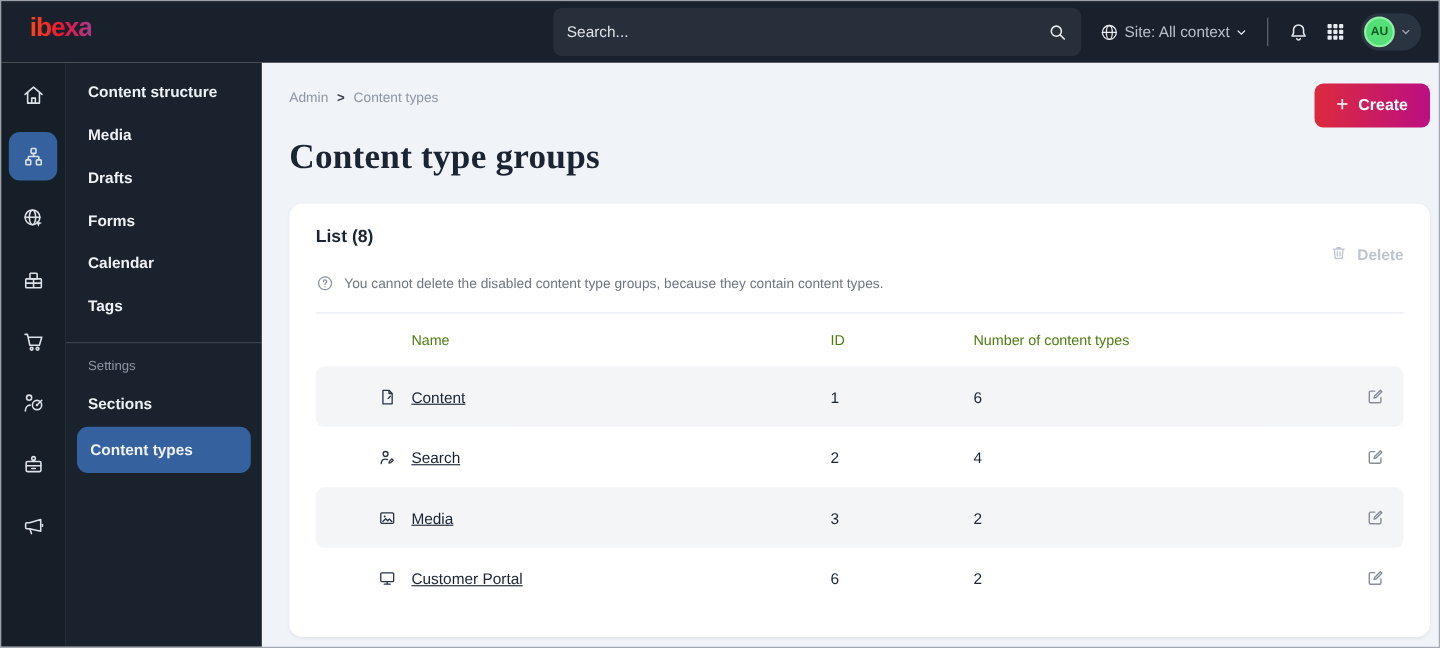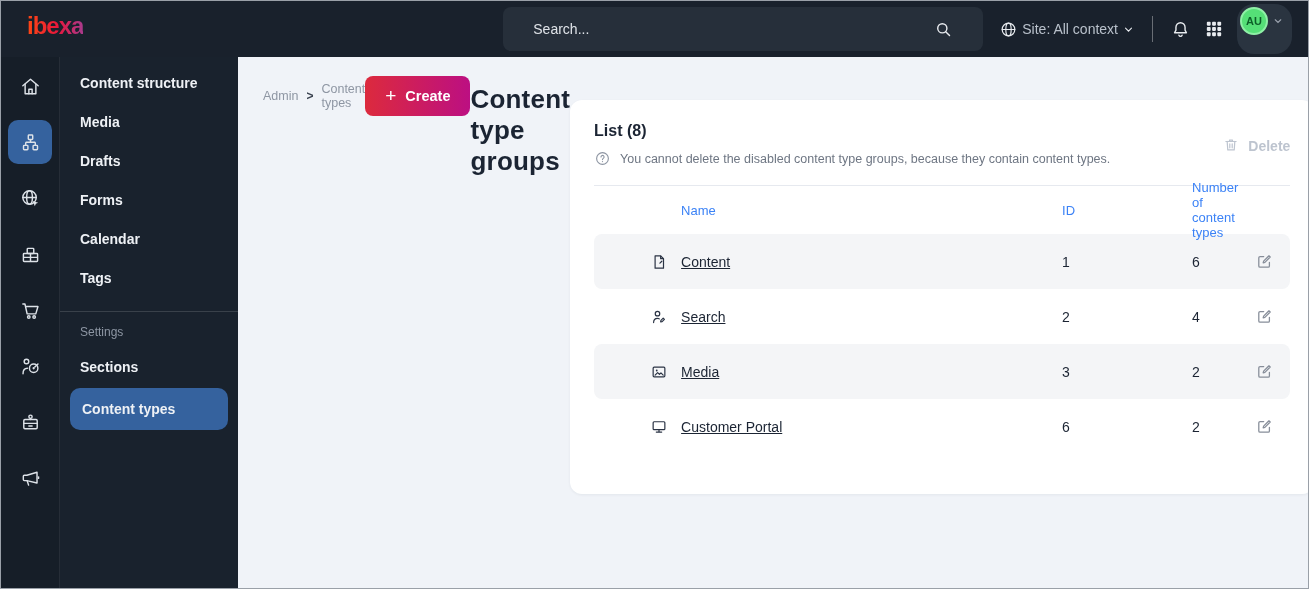--- a/index.html
+++ b/index.html
@@ -17,32 +17,32 @@
     display:flex;align-items:center;padding:0 16px 0 26px;
   }
   .logo{
     font-size:24px;font-weight:800;letter-spacing:-1px;line-height:1;
     background:linear-gradient(90deg,#ff4713 0%,#e8173c 55%,#aa3a8d 100%);
     -webkit-background-clip:text;background-clip:text;color:transparent;
     padding-bottom:6px;
   }
   .searchbox{
     margin-left:auto;width:480px;height:44px;background:#262f3a;border-radius:8px;
-    display:flex;align-items:center;padding:0 30px;margin-right:16px;
+    display:flex;align-items:center;padding:0 12px;margin-right:16px;
   }
   .searchbox input{
     flex:1;background:transparent;border:none;outline:none;color:#eef1f4;font-size:14px;
     font-family:"Liberation Sans", sans-serif;
   }
   .searchbox input::placeholder{color:#dfe3e8;opacity:1;}
   .top-right{display:flex;align-items:center;gap:13px;color:#c9cfd7;}
   .site-group{display:flex;align-items:center;gap:4px;font-size:14px;color:#b9c1cb;cursor:default;}
   .v-divider{width:1px;height:26px;background:rgba(255,255,255,.35);margin:0 4px;}
   .icon-btn{display:grid;place-items:center;color:#e8ebef;}
-  .avatar-pill{display:flex;align-items:center;gap:4px;background:#2a3440;border-radius:17px;padding:3px 8px 19px 3px;}
+  .avatar-pill{display:flex;align-items:center;gap:4px;background:#2a3440;border-radius:17px;padding:3px 8px 3px 3px;}
   .avatar{
     width:28px;height:28px;border-radius:50%;background:var(--avatar-green,#55df77);
     border:2px solid #8ff0a6;color:#0c5f28;font-size:11px;font-weight:700;
     display:grid;place-items:center;
   }
 
   
   .body-row{flex:1;display:flex;min-height:0;}
 
   .rail{
@@ -62,48 +62,48 @@
     color:#eef1f5;font-size:14px;font-weight:600;cursor:default;
   }
   .menu-item.active{
     background:var(--accent-blue,#35629e);border-radius:10px;margin:2px 10px;
     padding:0 12px;height:42px;
   }
   .menu-divider{border:none;border-top:1px solid rgba(255,255,255,.14);margin:14px 0 0;}
   .menu-section{font-size:12px;color:#8d96a3;padding:13px 20px 8px;}
 
   
-  .content{flex:1;padding:19px 8px 0 25px;display:flex;flex-direction:row;min-width:0;}
+  .content{flex:1;padding:19px 8px 0 25px;display:flex;flex-direction:column;min-width:0;}
   .content-topline{display:flex;justify-content:space-between;align-items:flex-start;}
   .breadcrumb{font-size:12.5px;color:#8e96a3;padding-top:6px;display:flex;gap:8px;align-items:center;}
   .crumb-sep{color:#39414f;font-weight:700;font-size:12px;}
   .create-btn{
     height:40px;padding:0 20px;border:none;border-radius:8px;cursor:pointer;
     background:linear-gradient(90deg,var(--create-grad-start,#dc2a3d),var(--create-grad-end,#bc0f82));
     color:#fff;font-size:14.5px;font-weight:600;display:flex;align-items:center;gap:9px;
     font-family:"Liberation Sans", sans-serif;
   }
   .plus-glyph{font-size:19px;font-weight:400;line-height:1;margin-top:-2px;}
-  .page-title{font-size:26px;font-weight:800;color:#1b2433;margin-top:8px;letter-spacing:.2px;}
+  .page-title{font-size:32px;font-weight:800;color:#1b2433;margin-top:8px;letter-spacing:.2px;font-family:Liberation Serif, serif;}
 
   .card{
     margin-top:24px;background:#fff;border-radius:12px;padding:22px 24px 20px;
     box-shadow:0 1px 3px rgba(25,35,55,.06);height:394px;
   }
   .card-head{display:flex;justify-content:space-between;align-items:flex-start;}
   .list-title{font-size:16px;font-weight:700;color:#1b2433;}
-  .info-line{display:flex;align-items:center;gap:9px;margin-top:10px;font-size:12.5px;color:#6e7683;}
+  .info-line{display:flex;align-items:center;gap:9px;margin-top:24px;font-size:12.5px;color:#6e7683;}
   .delete-btn{
     display:flex;align-items:flex-end;gap:8px;border:none;background:none;
     color:#bdc4cf;font-size:14px;font-weight:600;margin-top:14px;cursor:not-allowed;
     font-family:"Liberation Sans", sans-serif;
   }
   .card-divider{border:none;border-top:1px solid #e6e9ef;margin-top:18px;}
 
-  .thead{display:flex;align-items:center;height:48px;color:#3b82f6;font-size:13px;padding:0 16px;}
+  .thead{display:flex;align-items:center;height:48px;color:#4d7c0f;font-size:13px;padding:0 16px;}
   .trow{display:flex;align-items:center;height:55px;padding:0 16px;border-radius:8px;}
   .trow.alt{background:var(--row-alt-bg,#f4f5f7);}
   .c-check{width:40px;flex:0 0 40px;}
   .checkbox{width:16px;height:16px;border-radius:3px;background:#dcdfe8;}
   .c-name{width:412px;flex:0 0 412px;display:flex;align-items:center;gap:13px;}
   .thead .c-name{padding-left:31px;}
   .c-id{width:130px;flex:0 0 130px;}
   .c-count{flex:1;}
   .c-edit{width:36px;flex:0 0 36px;display:flex;justify-content:flex-end;}
   .row-icon{color:#2a3344;display:grid;place-items:center;}

